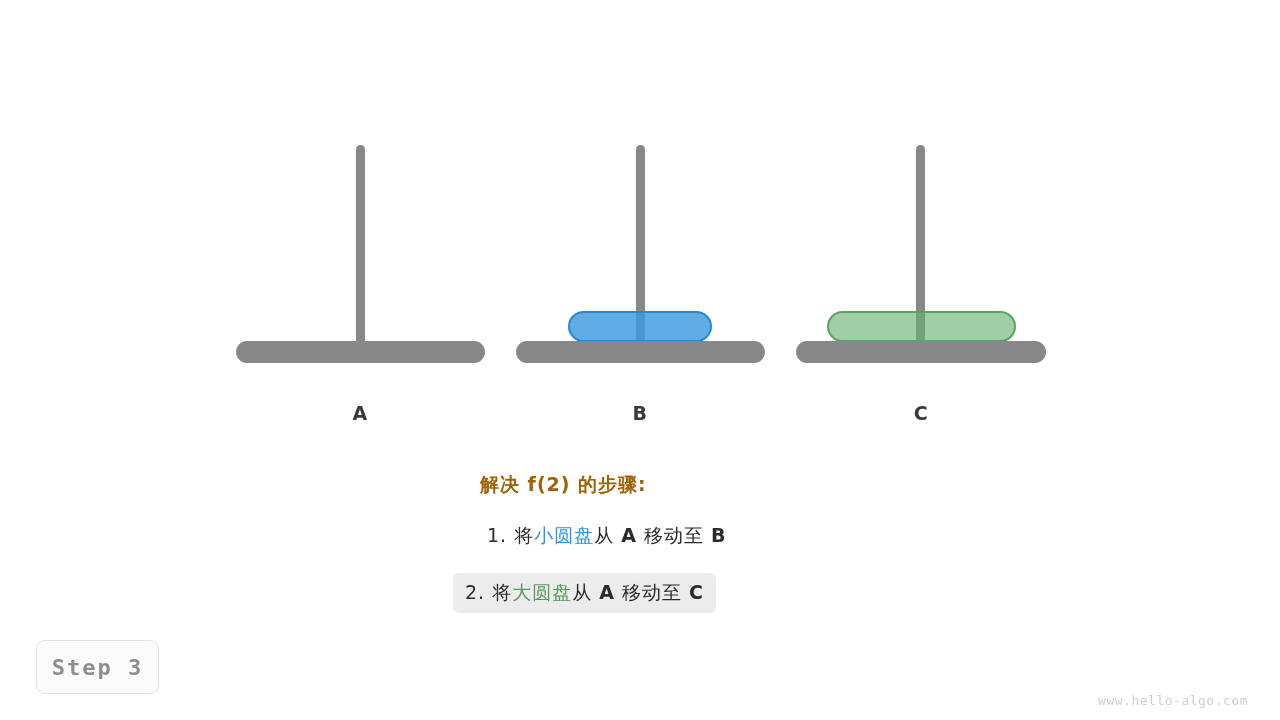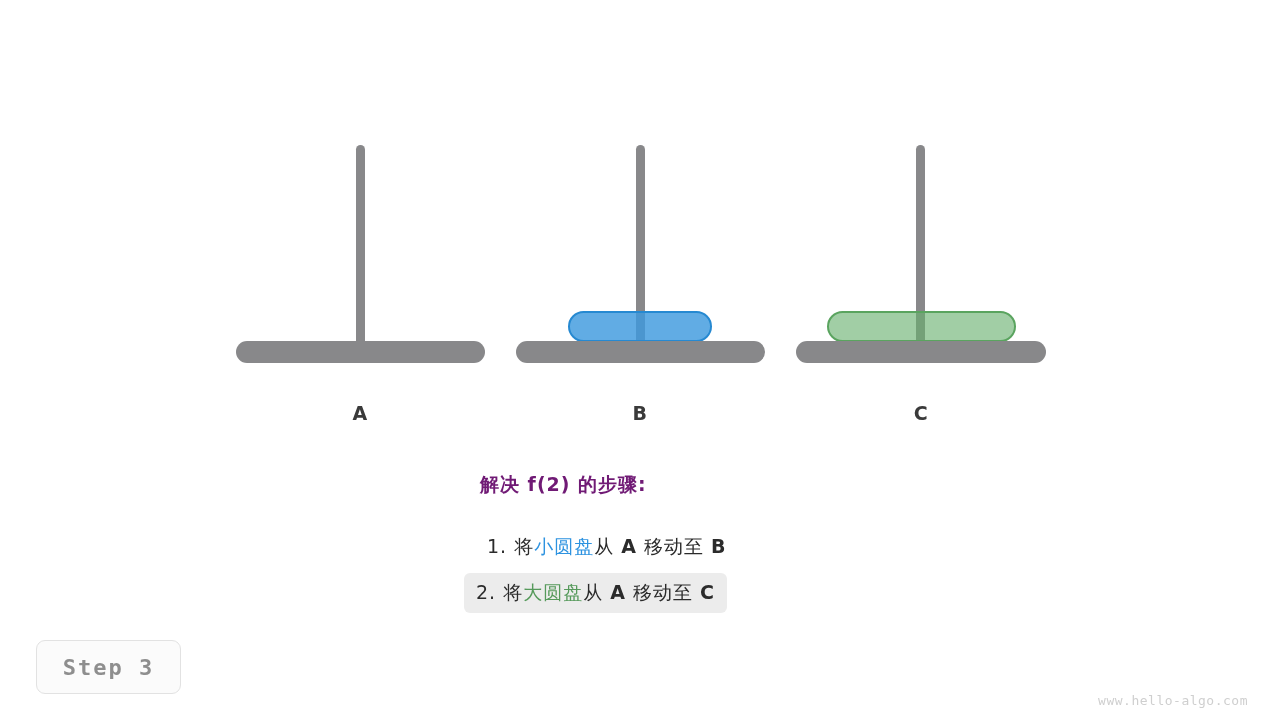--- a/index.html
+++ b/index.html
@@ -79,21 +79,21 @@
     top: 472px;
     width: 1280px;
   }
 
   .caption-title {
     position: absolute;
     left: 480px;
     top: 0;
     font-size: 19px;
     font-weight: bold;
-    color: #701a75;
+    color: #a16207;
     letter-spacing: 1px;
     white-space: nowrap;
   }
 
   .step-line {
     position: absolute;
     box-sizing: border-box;
     font-size: 19px;
     color: #2b2b2b;
     white-space: nowrap;
@@ -115,21 +115,21 @@
   }
   .tok-green {
     color: #569a5b;
   }
 
   
   #step-badge {
     position: absolute;
     left: 36px;
     top: 640px;
-    width: 145px;
+    width: 123px;
     height: 54px;
     box-sizing: border-box;
     border: 1px solid #e2e2e2;
     border-radius: 9px;
     background: #fbfbfb;
     display: flex;
     align-items: center;
     justify-content: center;
   }
   #step-badge .badge-text {
@@ -173,29 +173,29 @@
     <div class="pole" style="left:916px; top:145px; height:205px;"></div>
     <div class="disk disk-large" style="left:827px; top:311px; width:189px; height:31px;"></div>
     <div class="base" style="left:796px; top:341px; width:250px;"></div>
     <div class="peg-label" style="left:891px; top:402px;">C</div>
   </div>
 
   <div id="caption">
 
     <div class="caption-title">解决 f(2) 的步骤:</div>
 
-    <div class="step-line" style="left:475px; top:55px;">
+    <div class="step-line" style="left:475px; top:44px;">
       <span class="step-num">1.</span>
       <span>将</span><span class="tok-blue">小圆盘</span><span>从</span>
       <span class="tok-bold">A</span>
       <span>移动至</span>
       <span class="tok-bold">B</span>
     </div>
 
-    <div class="step-line highlighted" style="left:464px; top:101px;">
+    <div class="step-line highlighted" style="left:453px; top:101px;">
       <span class="step-num">2.</span>
       <span>将</span><span class="tok-green">大圆盘</span><span>从</span>
       <span class="tok-bold">A</span>
       <span>移动至</span>
       <span class="tok-bold">C</span>
     </div>
 
   </div>
 
   <div id="step-badge">

